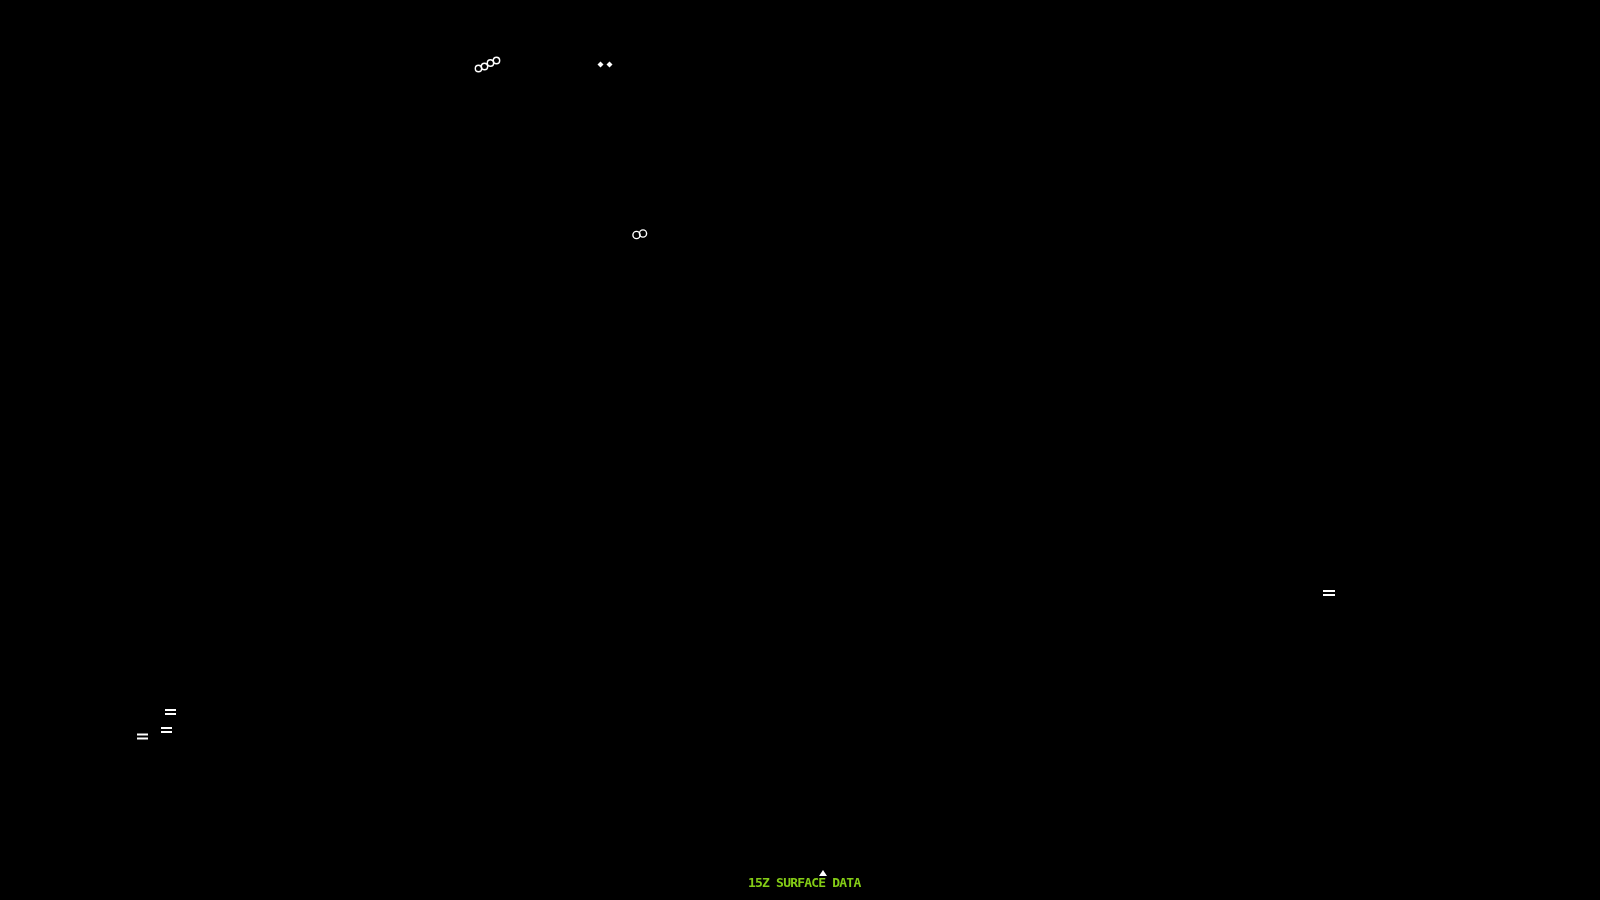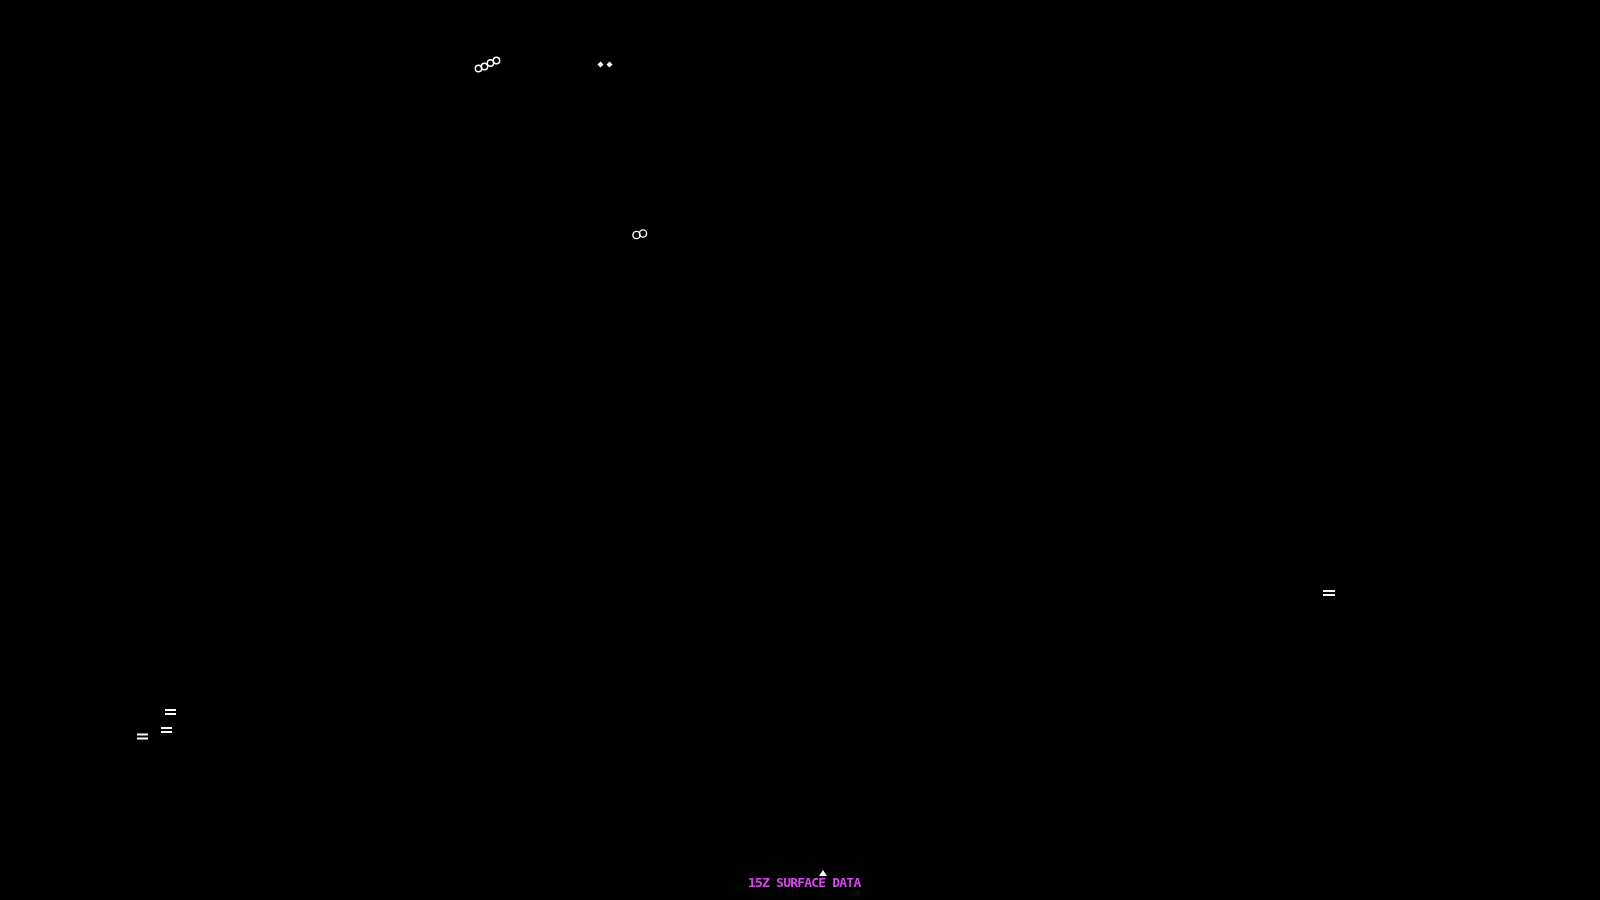--- a/index.html
+++ b/index.html
@@ -17,21 +17,21 @@
   }
   #plot-layer {
     position: absolute;
     left: 0;
     top: 0;
     width: 1600px;
     height: 900px;
   }
   #caption {
     position: absolute;
-    color: #d946ef;
+    color: #84cc16;
     font-family: "DejaVu Sans Mono", "Liberation Mono", monospace;
     font-size: 13px;
     font-weight: bold;
     letter-spacing: -0.8px;
     white-space: pre;
     line-height: 13px;
   }
 </style>
 </head>
 <body>

